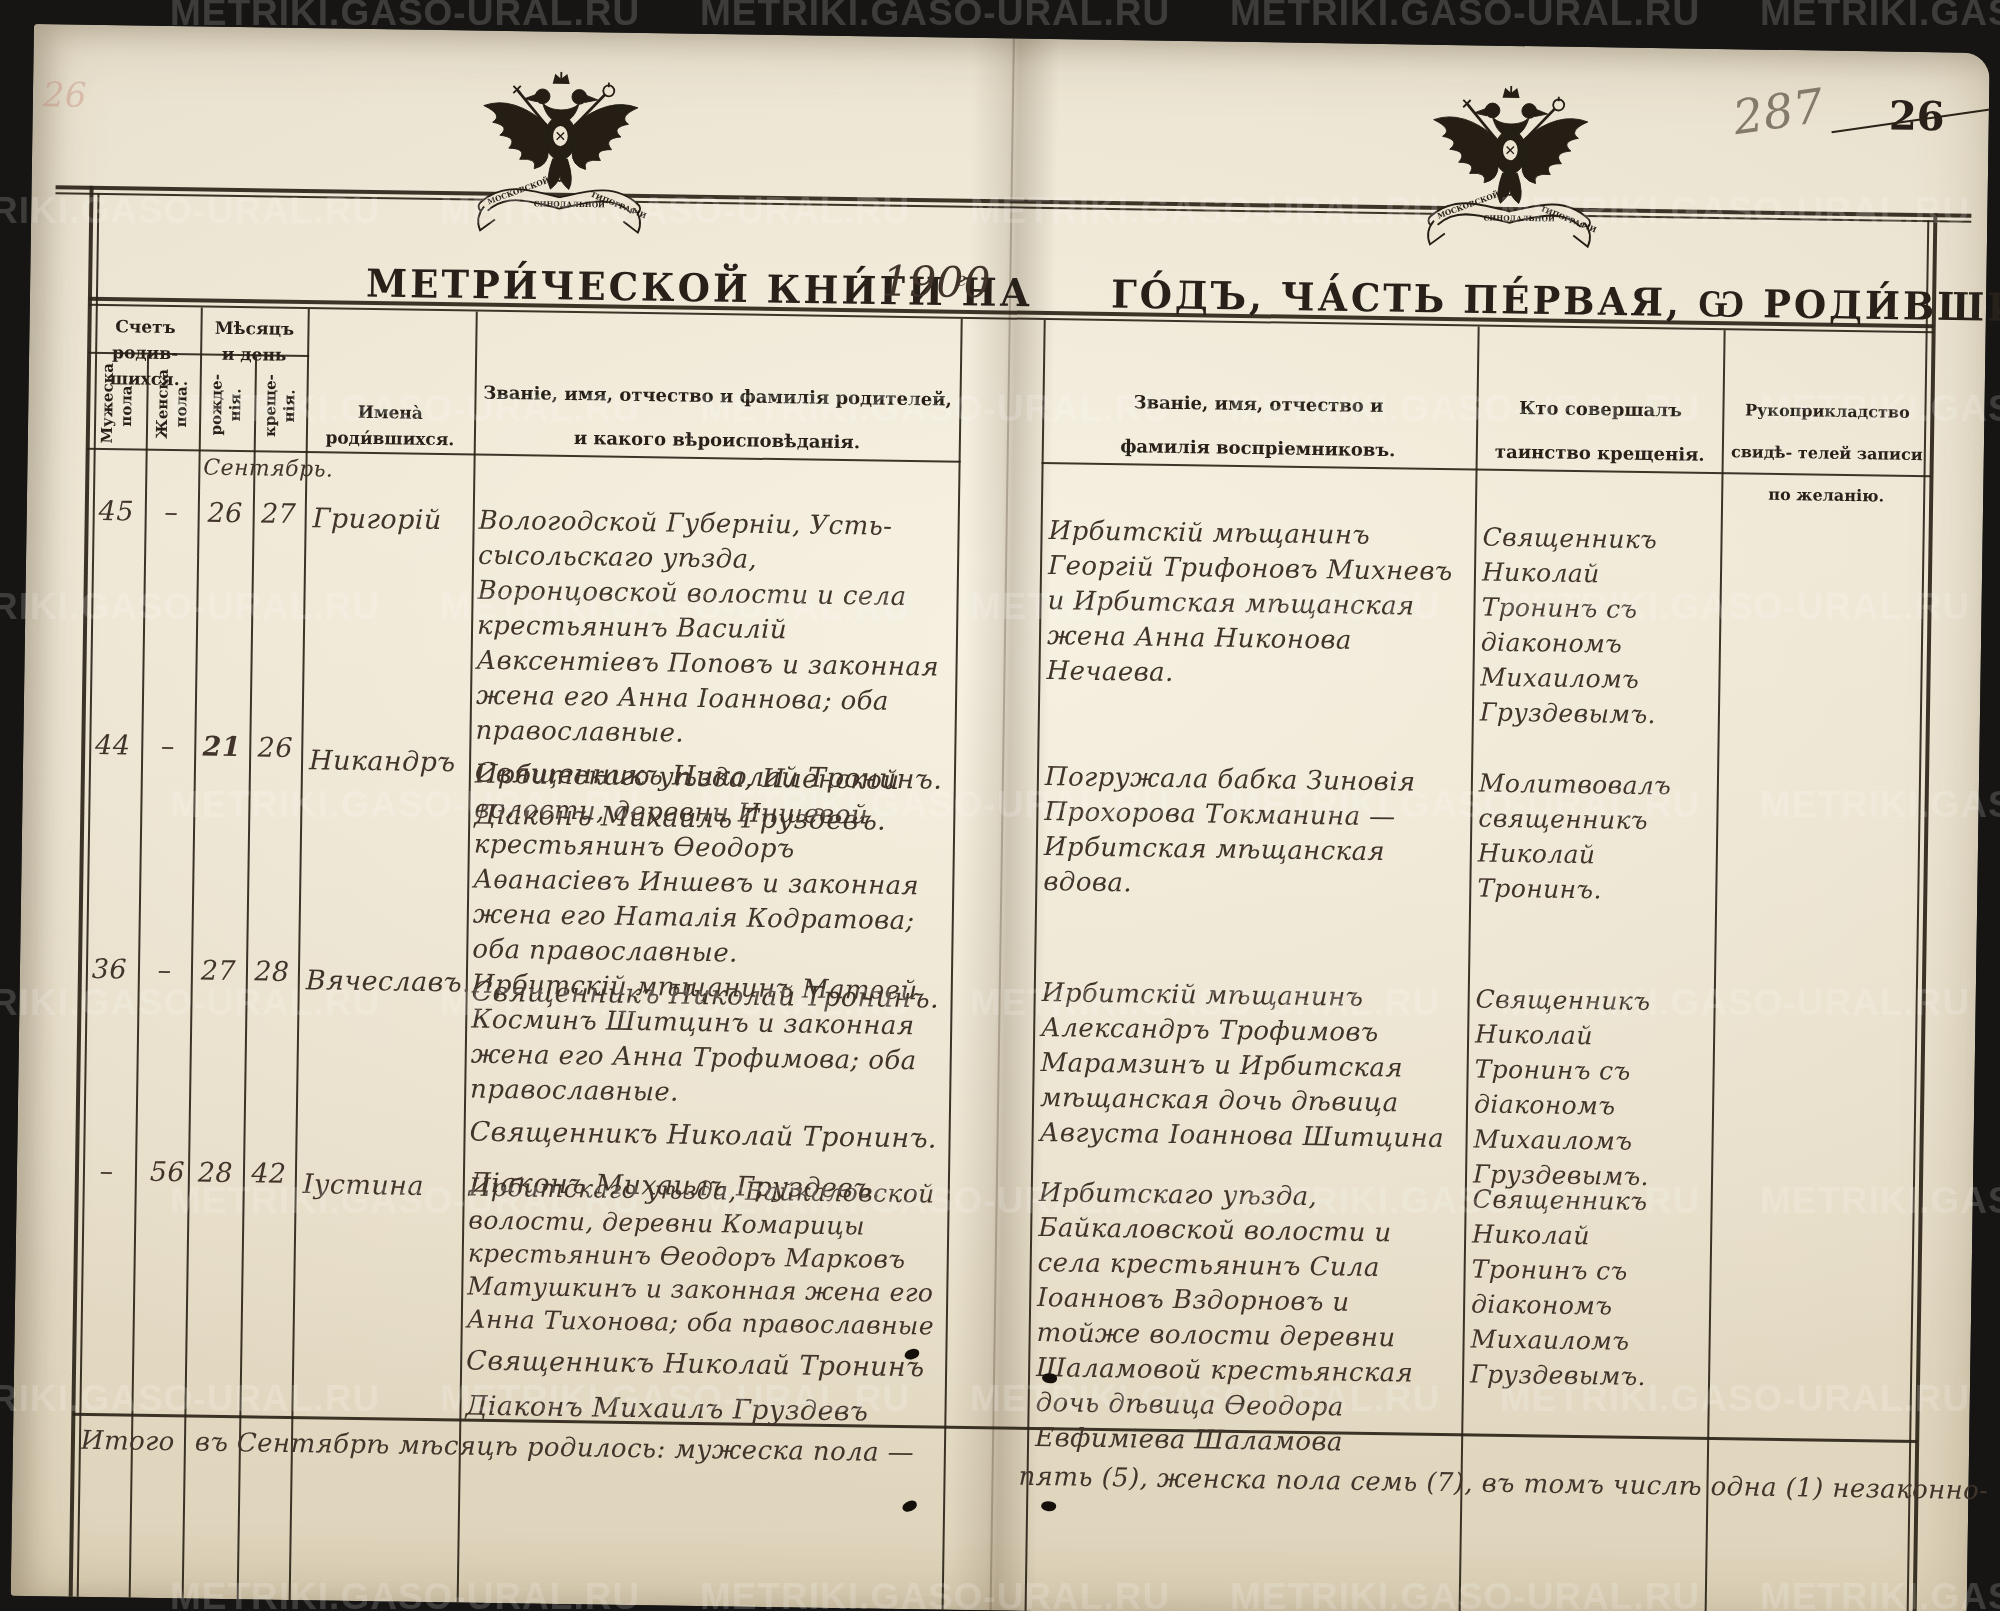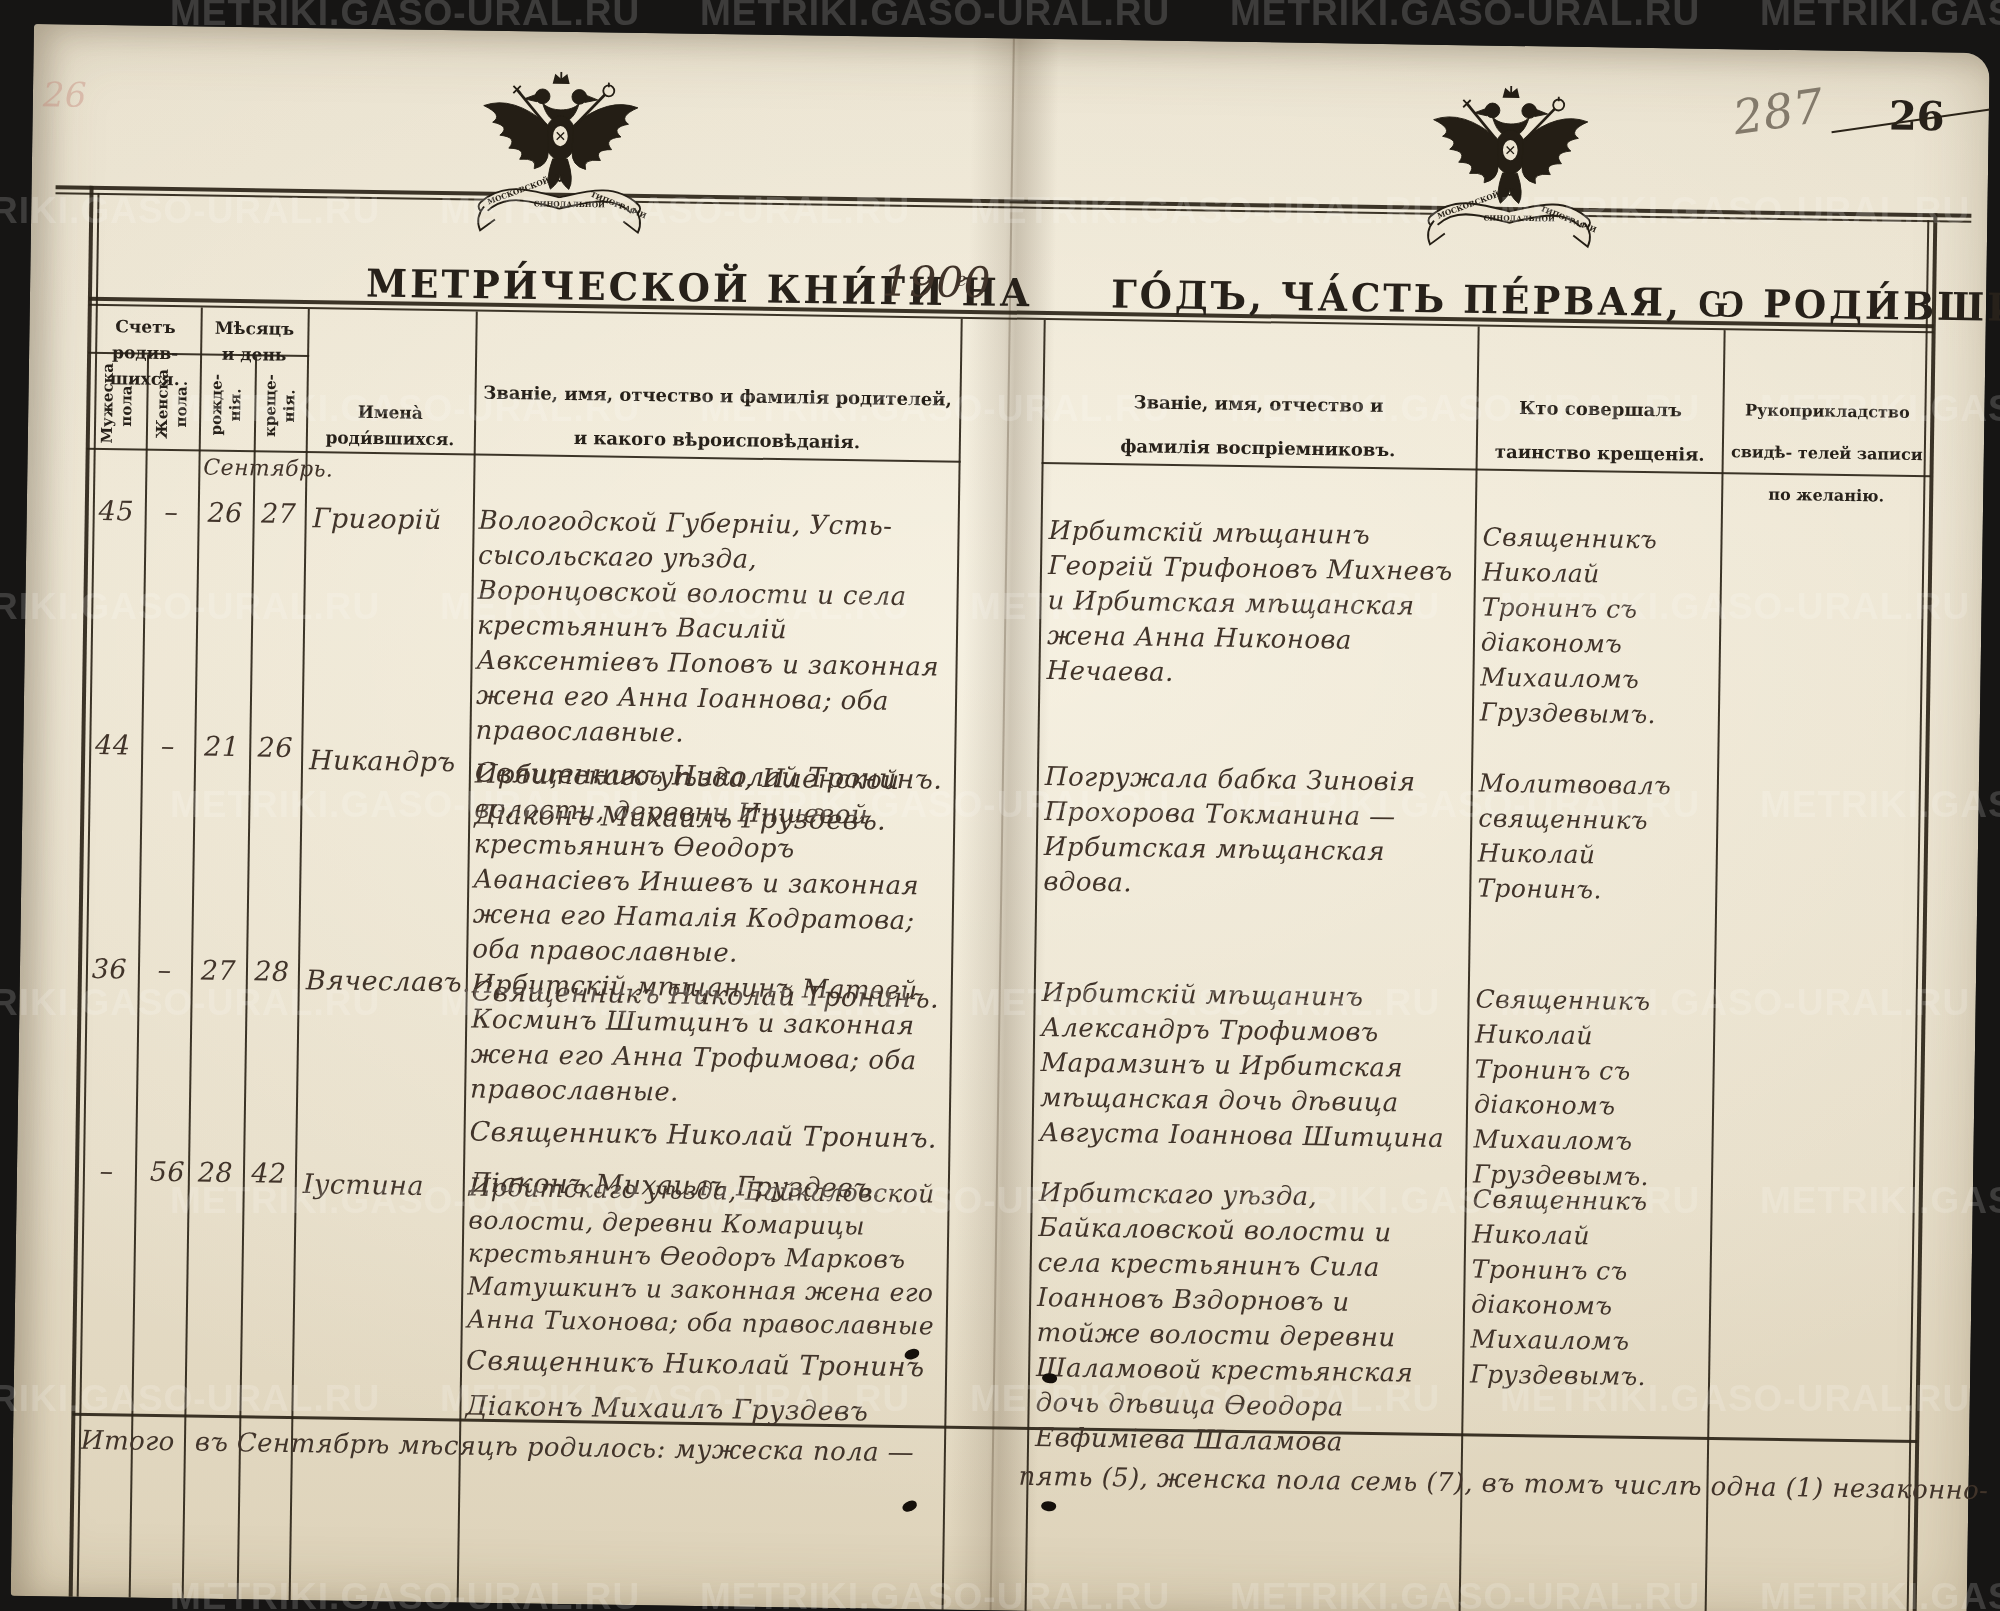--- a/index.html
+++ b/index.html
@@ -156,21 +156,21 @@
     </div>
     <div class="hand cell" style="left:1022px;top:474px;width:420px;">
       <p>Ирбитскій мѣщанинъ Георгій Трифоновъ Михневъ и Ирбитская мѣщанская жена Анна Никонова Нечаева.</p>
     </div>
     <div class="hand cell" style="left:1456px;top:474px;width:232px;">
       <p style="font-size:25px;">Священникъ Николай Тронинъ съ діакономъ Михаиломъ Груздевымъ.</p>
     </div>
 
     <div class="hand num" style="left:61px;top:704px;width:57px;">44</div>
     <div class="hand num" style="left:118px;top:704px;width:53px;">–</div>
-    <div class="hand num" style="left:171px;top:704px;width:55px;">21</div>
+    <div class="hand num" style="left:171px;top:704px;width:55px;font-weight:bold;">21</div>
     <div class="hand num" style="left:226px;top:704px;width:52px;">26</div>
     <div class="hand name" style="left:286px;top:716px;width:158px;">Никандръ</div>
     <div class="hand cell" style="left:452px;top:726px;width:474px;">
       <p>Ирбитскаго уѣзда, Иленской волости, деревни Иншевой крестьянинъ Ѳеодоръ Аѳанасіевъ Иншевъ и законная жена его Наталія Кодратова; оба православные.</p>
       <p class="sig">Священникъ Николай Тронинъ.</p>
     </div>
     <div class="hand cell" style="left:1022px;top:720px;width:420px;">
       <p>Погружала бабка Зиновія Прохорова Токманина — Ирбитская мѣщанская вдова.</p>
     </div>
     <div class="hand cell" style="left:1456px;top:720px;width:232px;">

